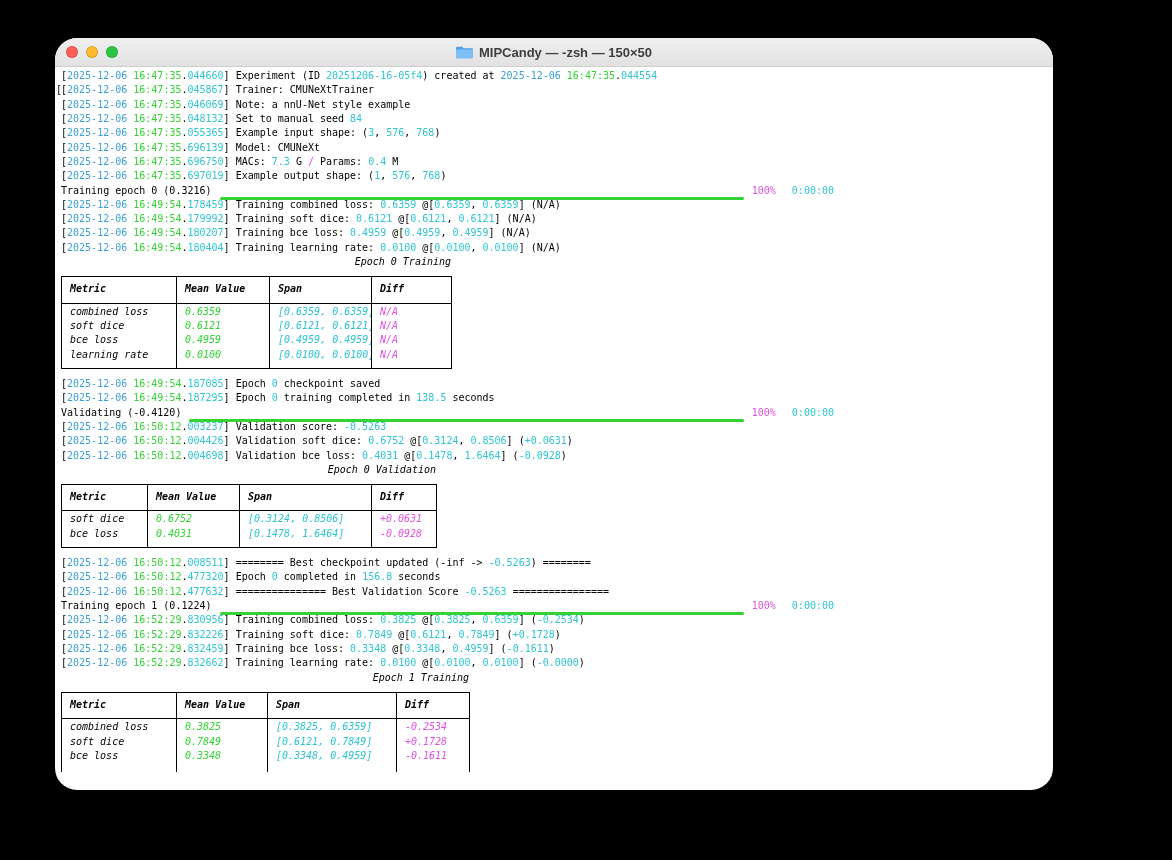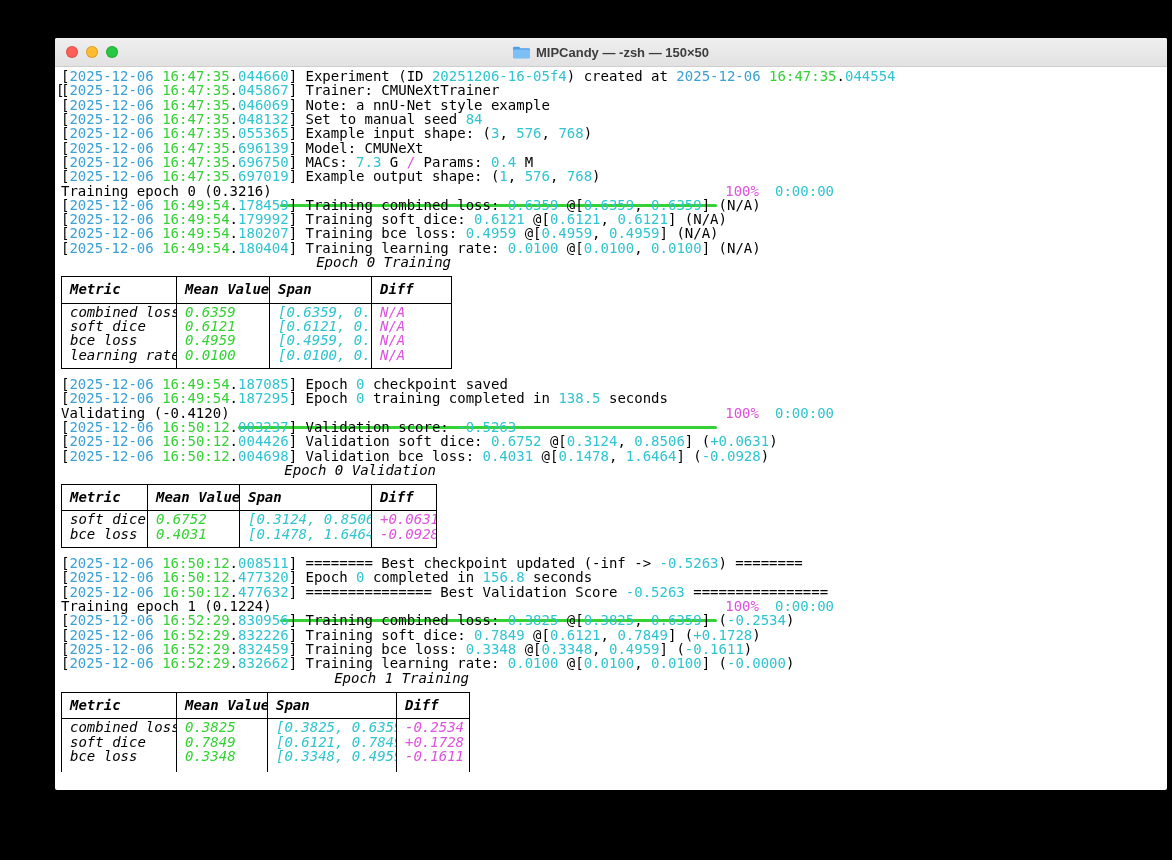--- a/index.html
+++ b/index.html
@@ -1,30 +1,30 @@
 <!DOCTYPE html>
 <html><head>
 <meta charset="utf-8">
 <style>
   html,body{margin:0;padding:0;background:#000;width:1172px;height:860px;overflow:hidden;}
-  .window{position:absolute;left:55px;top:38px;width:1112px;height:752px;background:#fff;
-          border-radius:2px;overflow:hidden;box-shadow:0 18px 45px rgba(0,0,0,.6);}
+  .window{position:absolute;left:55px;top:38px;width:998px;height:752px;background:#fff;
+          border-radius:22px;overflow:hidden;box-shadow:0 18px 45px rgba(0,0,0,.6);}
   .titlebar{height:28px;background:linear-gradient(#efefef,#e3e2e2);border-bottom:1px solid #cfcecd;
             position:relative;display:flex;align-items:center;justify-content:center;}
   .lights{position:absolute;left:11px;top:8px;display:flex;gap:8px;}
   .light{width:12px;height:12px;border-radius:50%;border:.5px solid rgba(0,0,0,.15);padding:0;}
   .light.red{background:#ff5f57;} .light.yellow{background:#febc2e;} .light.green{background:#28c840;}
   .titlewrap{display:flex;align-items:center;gap:6px;font:600 13px "Liberation Sans",sans-serif;color:#3d3d3d;}
   .terminal{position:absolute;top:29px;left:0;right:0;bottom:0;overflow:hidden;
-            font-family:"DejaVu Sans Mono",monospace;font-size:14px;line-height:14.32px;
+            font-family:"DejaVu Sans Mono",monospace;font-size:10px;line-height:14.32px;
             color:#000;padding:2px 0 0 6px;white-space:pre;}
   .line{position:relative;height:14.32px;white-space:pre;}
   .hang{position:absolute;left:-5px;top:0;}
   .t{color:#000;} .d{color:#3aa0d6;} .g{color:#34d234;} .c{color:#2fc4cf;} .m{color:#de52de;}
-  .progress{display:flex;width:773px;height:14.32px;align-items:flex-end;}
+  .progress{display:flex;width:773px;height:14.32px;align-items:center;}
   .pbar{flex:1;position:relative;margin:0 8px;}
   .pbar::before{content:"";position:absolute;left:0;right:0;top:6px;height:3px;border-radius:2px;background:#34d234;}
   .ptime{margin-left:16px;}
   .tblock{margin:0 0 8px 0;}
   .ttitle{font-style:italic;height:14.32px;margin-bottom:7px;text-align:right;white-space:pre;}
   table.rt{border-collapse:collapse;table-layout:fixed;border:1.5px solid #000;}
   table.rt th{font-weight:bold;text-align:left;padding:5px 8px 6px 8px;border-bottom:1.5px solid #000;}
   table.rt th,table.rt td{border-left:1.5px solid #000;white-space:pre;overflow:hidden;font-style:italic;}
   table.rt th:first-child,table.rt td:first-child{border-left:none;}
   table.rt td{padding:0 8px;line-height:14.32px;}

